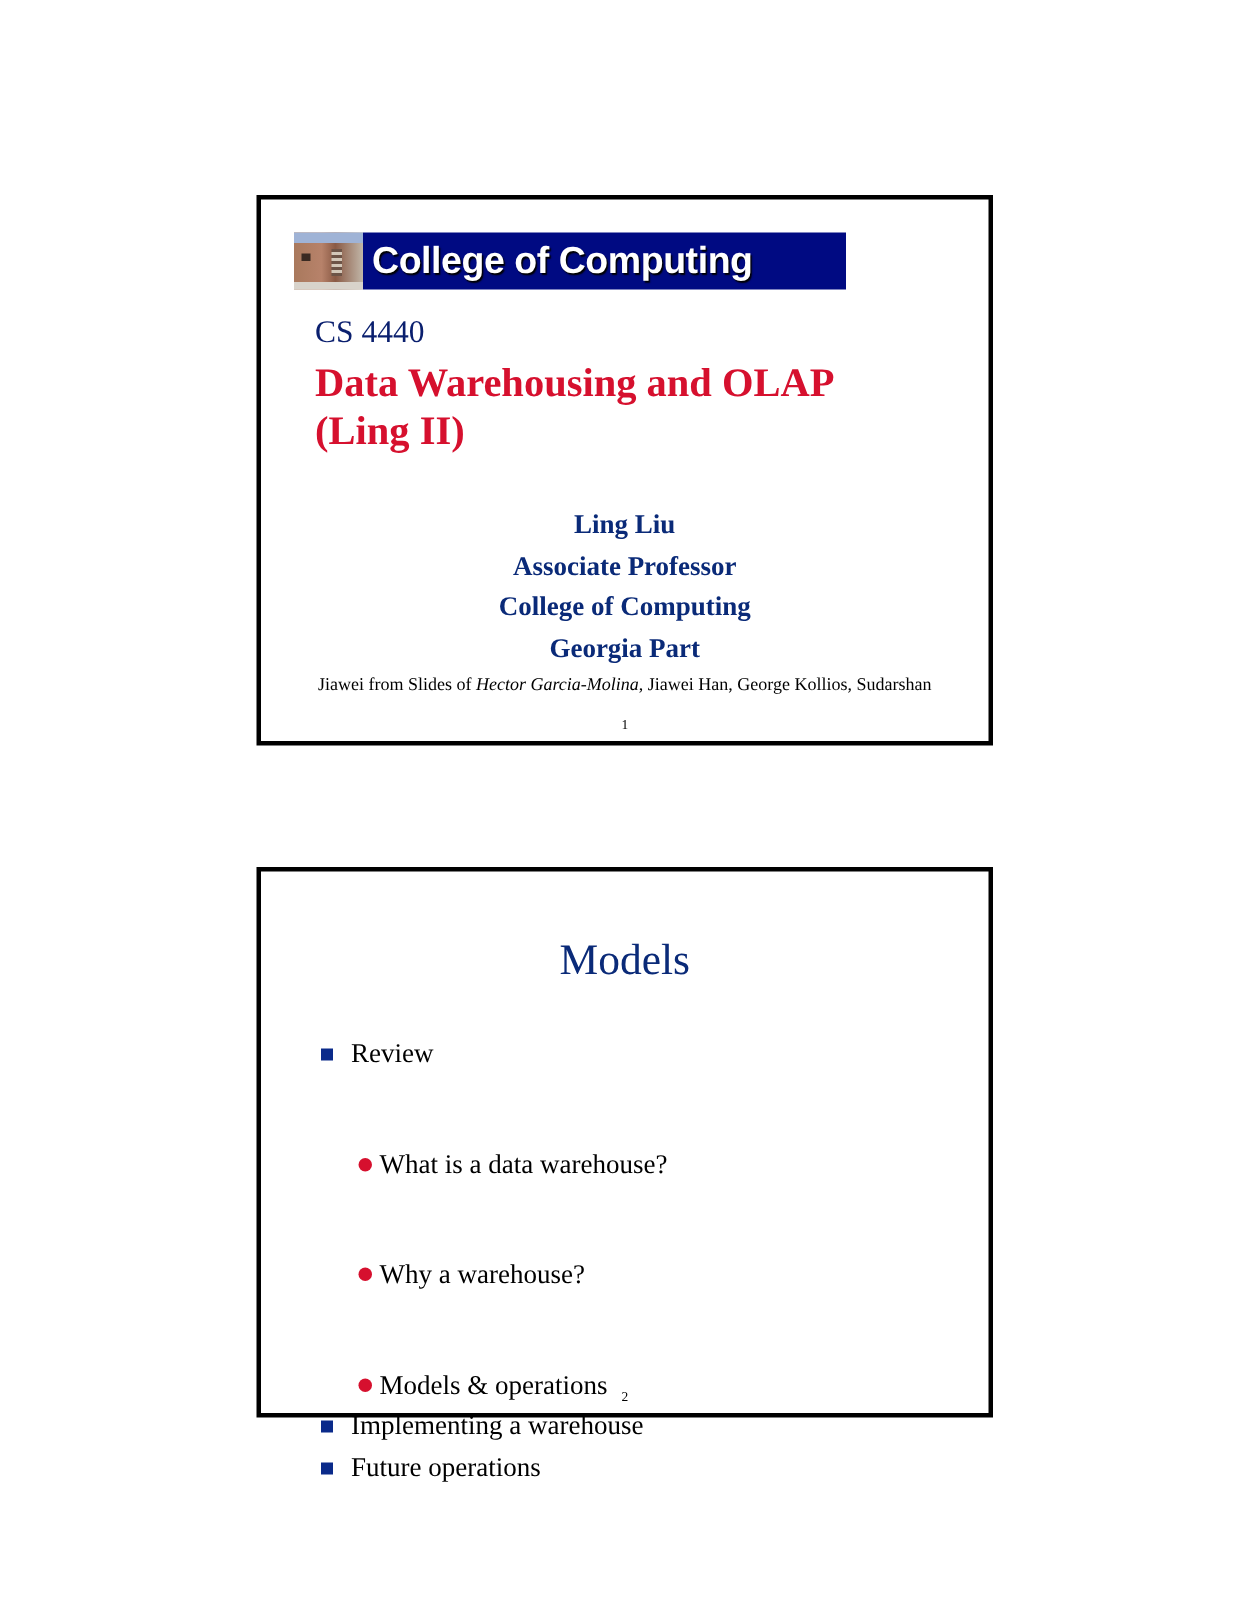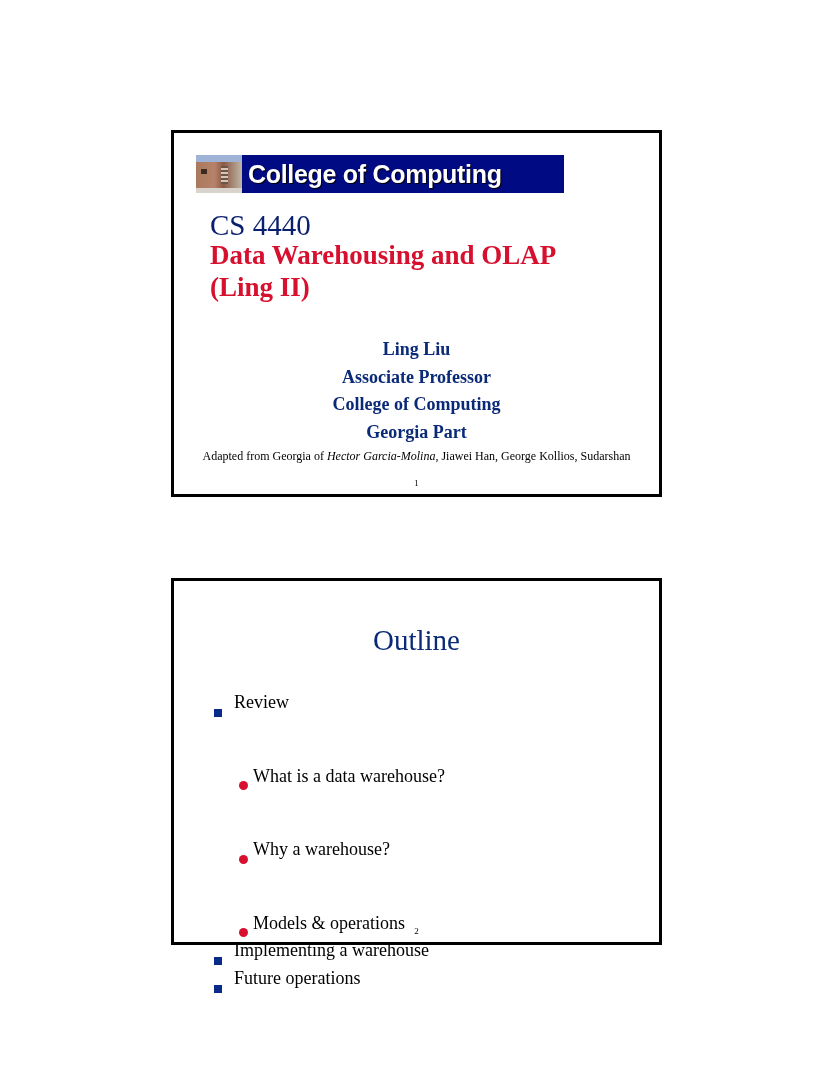--- a/index.html
+++ b/index.html
@@ -17,36 +17,36 @@
   .banner-photo .sky { position:absolute; left:0; top:0; width:100%; height:7px; background:#9fb3d6; }
   .banner-photo .w1 { position:absolute; left:5px; top:14px; width:6px; height:5px; background:#3a2a22; }
   .banner-photo .w2 { position:absolute; left:25px; top:11px; width:7px; height:18px;
             background:repeating-linear-gradient(0deg,#6d5447 0 2px,#d3c7b8 2px 4px); }
   .banner-photo .ground { position:absolute; left:0; bottom:0; width:100%; height:5px; background:#d8d3cb; }
   .banner-text { flex:1; background:#000a82; color:#fff;
             font-family:"Liberation Sans", sans-serif; font-weight:bold;
             font-size:25px; line-height:38px; padding-left:6px;
             text-shadow:1px 1px 1px #000; letter-spacing:-0.3px; white-space:nowrap; }
 
-  .course { position:absolute; left:36px; top:76px; font-size:29px; color:#0a1f6e; }
+  .course { position:absolute; left:36px; top:76px; font-size:21px; color:#0a1f6e; }
   .title { position:absolute; left:36px; top:106px; font-size:27px; line-height:32px;
            font-weight:bold; color:#d6102e; }
   .author-block { position:absolute; left:0; width:100%; top:203px; text-align:center;
            color:#0a2a78; font-weight:bold; font-size:18px; }
   .author-block div { height:27.5px; line-height:27.5px; }
   .credits { position:absolute; left:0; width:100%; top:316px; text-align:center;
            font-size:12px; color:#000; }
   .credits i { font-style:italic; }
   .pagenum { position:absolute; left:0; width:100%; bottom:6px; text-align:center;
            font-size:9px; color:#000; }
 
   .outline-title { position:absolute; left:0; width:100%; top:43px; text-align:center;
            font-size:29px; color:#0a2a78; }
   .outline-list { position:absolute; left:40px; top:108px; font-size:18px; color:#000; }
-  .li { height:27.6px; line-height:27.6px; display:flex; align-items:flex-end; white-space:nowrap; }
+  .li { height:27.6px; line-height:27.6px; display:flex; align-items:center; white-space:nowrap; }
   .li .sq { width:8px; height:8px; background:#0a2a8a; margin-right:12px; flex:none; }
   .li.sub { padding-left:25px;margin-top:46px; }
   .li .dot { width:9px; height:9px; border-radius:50%; background:#d6102e; margin-right:5px; flex:none; }
 </style>
 </head>
 <body>
 
 <div class="slide" id="slide1">
   <div class="banner">
     <div class="banner-photo">
@@ -61,26 +61,26 @@
   <div class="title">
     <div>Data Warehousing and OLAP</div>
     <div>(Ling II)</div>
   </div>
   <div class="author-block">
     <div>Ling Liu</div>
     <div>Associate Professor</div>
     <div>College of Computing</div>
     <div>Georgia Part</div>
   </div>
-  <div class="credits"><span>Adapted from Georgia of </span><i>Hector Garcia-Molina</i><span>, Jiawei Han, George Kollios, Sudarshan</span></div>
+  <div class="credits"><span>Jiawei from Slides of </span><i>Hector Garcia-Molina</i><span>, Jiawei Han, George Kollios, Sudarshan</span></div>
   <div class="pagenum">1</div>
 </div>
 
 <div class="slide" id="slide2">
-  <div class="outline-title">Outline</div>
+  <div class="outline-title">Models</div>
   <div class="outline-list">
     <div class="li">
         <span class="sq"></span>
         <span>Review</span>
       </div>
     <div class="li sub">
         <span class="dot"></span>
         <span>What is a data warehouse?</span>
       </div>
     <div class="li sub">

